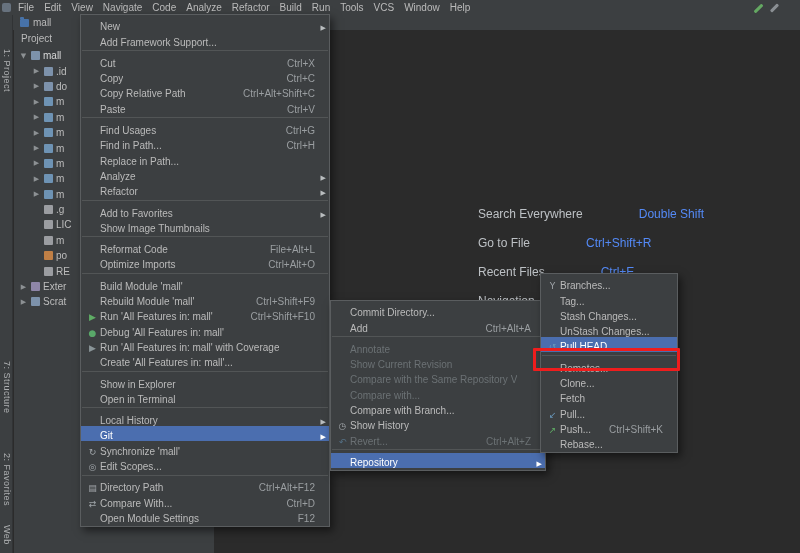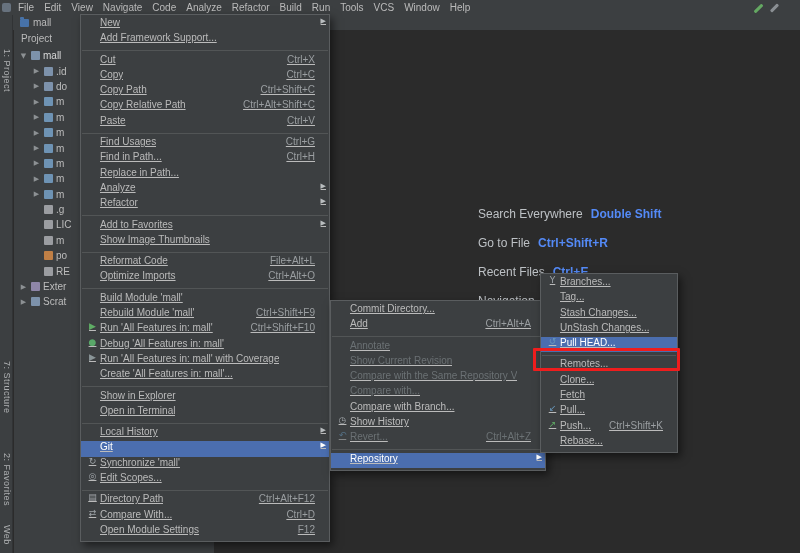--- a/index.html
+++ b/index.html
@@ -40,29 +40,29 @@
   .ic-module{background:#6e93b4;}
   .ic-file{background:#9b9da1;}
   .ic-file-xml{background:#c07f45;}
   .ic-lib{background:#8f86a8;}
   .tree-row.root .tr-label{color:#d8d8d8;}
 
   
   .editor-shortcuts{position:absolute;left:478px;top:199px;z-index:1;font-size:12px;}
   .ws-row{height:29px;display:flex;align-items:center;gap:8px;white-space:nowrap;}
   .ws-label{color:#bdc1c5;}
-  .ws-key{color:#548af7;font-weight:bold;}
+  .ws-key{color:#548af7;font-weight:normal;margin-left:48px;}
 
   
   .menu{position:absolute;background:#3c3f41;border:1px solid #5a5d5f;
         box-shadow:3px 4px 8px rgba(0,0,0,.5);padding:2px 0;font-size:10px;white-space:nowrap;}
   #main-menu{left:80px;top:14px;width:250px;z-index:4;}
   #git-menu{left:330px;top:300px;width:216px;z-index:5;}
   #repo-menu{left:540px;top:273px;width:138px;z-index:6;}
-  .menu-row{display:flex;align-items:flex-start;height:15.3px;padding:0 3px 0 4px;overflow:hidden;cursor:default;text-decoration:underline;}
+  .menu-row{display:flex;align-items:flex-end;height:15.3px;padding:0 3px 0 4px;overflow:hidden;cursor:default;}
   .mi-icon{width:15px;flex:none;text-align:center;font-size:9px;line-height:1;font-family:"DejaVu Sans",sans-serif;}
   .mi-label{flex:0 1 auto;overflow:hidden;color:#bbbbbb;}
   .mi-shortcut{margin-left:auto;padding-left:14px;color:#9a9ea1;}
   .mi-arrow{width:11px;flex:none;text-align:right;font-size:7px;color:#b9bdbf;font-family:"DejaVu Sans",sans-serif;}
   .menu-row.selected{background:#4b6eaf;}
   .menu-row.selected .mi-label,.menu-row.selected .mi-shortcut,.menu-row.selected .mi-arrow{color:#ffffff;}
   .menu-row.disabled .mi-label,.menu-row.disabled .mi-shortcut{color:#6b7174;}
   .menu-row.disabled .mi-icon{opacity:.55;}
   .menu-sep{height:1px;background:#525556;margin:2.5px 1px;}
 
@@ -242,26 +242,20 @@
         <span class="mi-arrow"></span>
       </div>
       <div class="menu-row">
         <span class="mi-icon"></span>
         <span class="mi-label">Copy</span>
         <span class="mi-shortcut">Ctrl+C</span>
         <span class="mi-arrow"></span>
       </div>
       <div class="menu-row">
         <span class="mi-icon"></span>
-        <span class="mi-label">Copy Path</span>
-        <span class="mi-shortcut">Ctrl+Shift+C</span>
-        <span class="mi-arrow"></span>
-      </div>
-      <div class="menu-row">
-        <span class="mi-icon"></span>
         <span class="mi-label">Copy Relative Path</span>
         <span class="mi-shortcut">Ctrl+Alt+Shift+C</span>
         <span class="mi-arrow"></span>
       </div>
       <div class="menu-row">
         <span class="mi-icon"></span>
         <span class="mi-label">Paste</span>
         <span class="mi-shortcut">Ctrl+V</span>
         <span class="mi-arrow"></span>
       </div>

